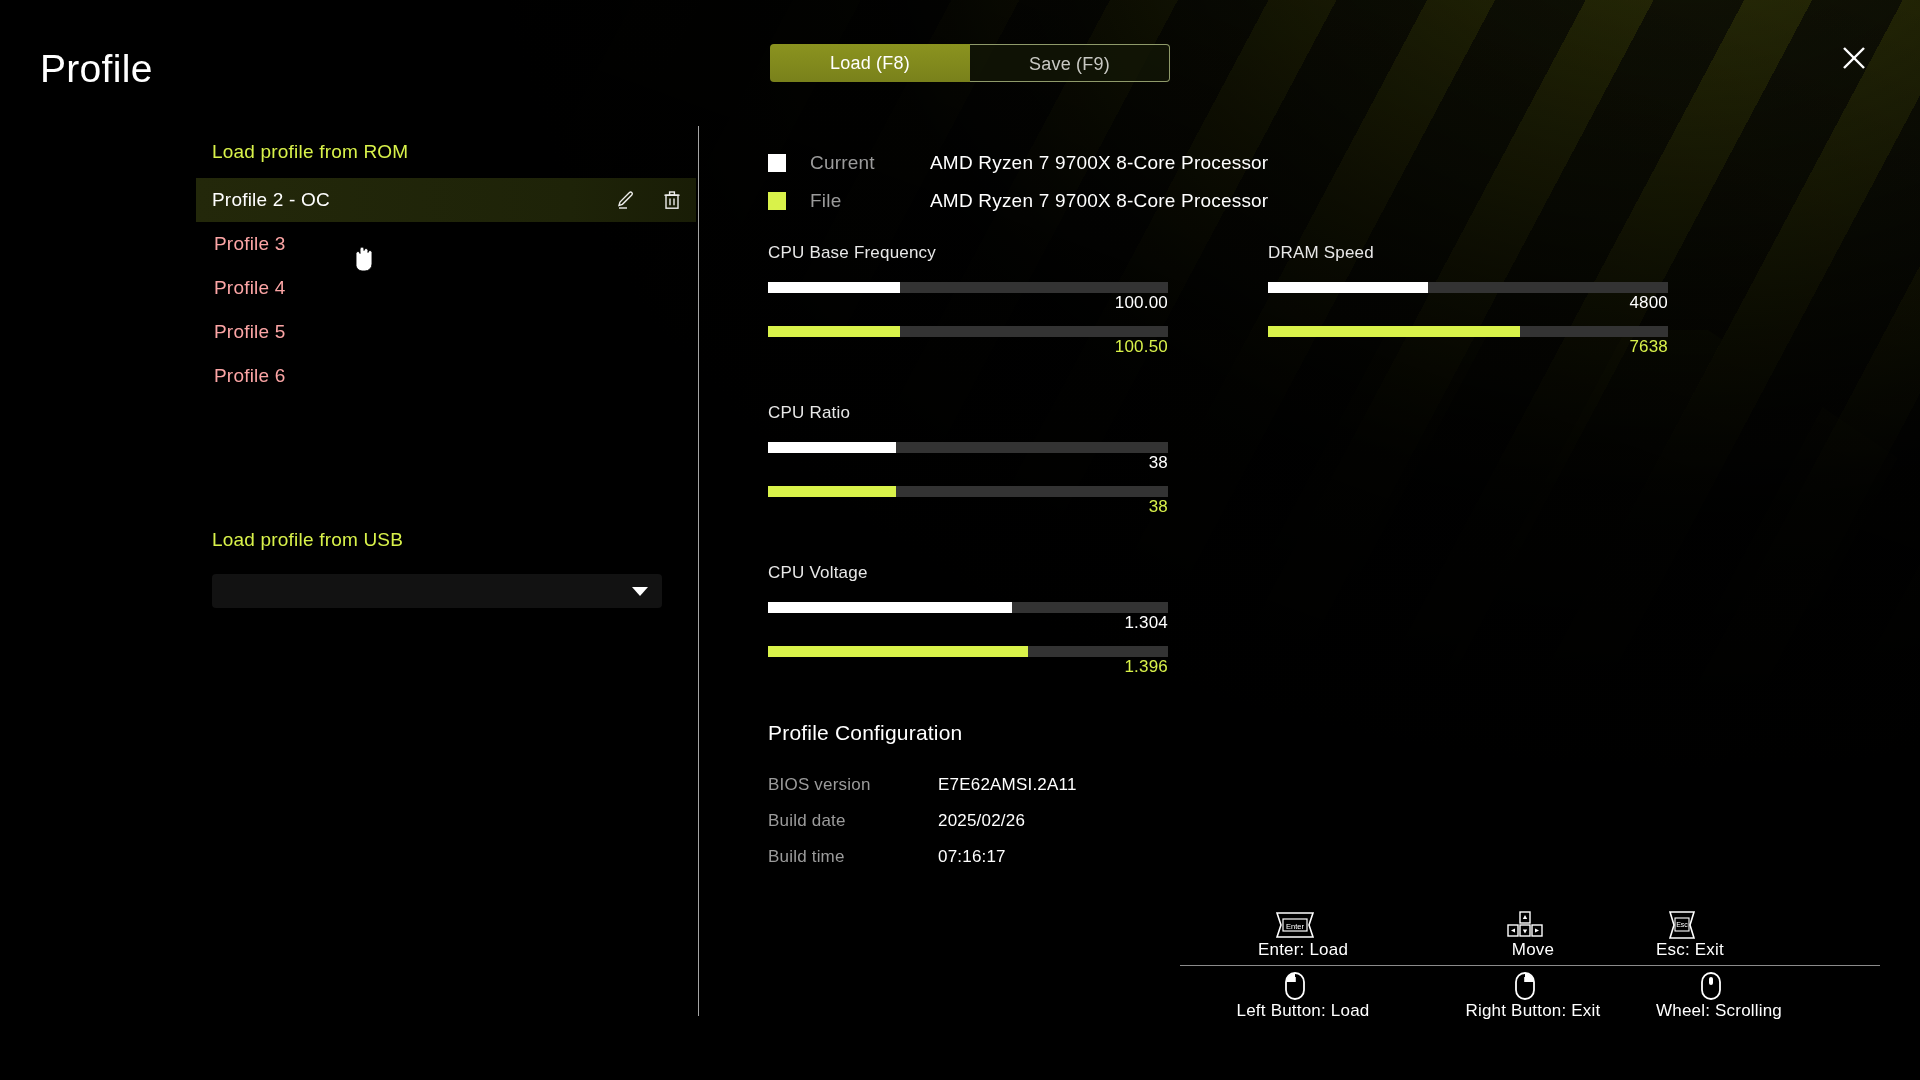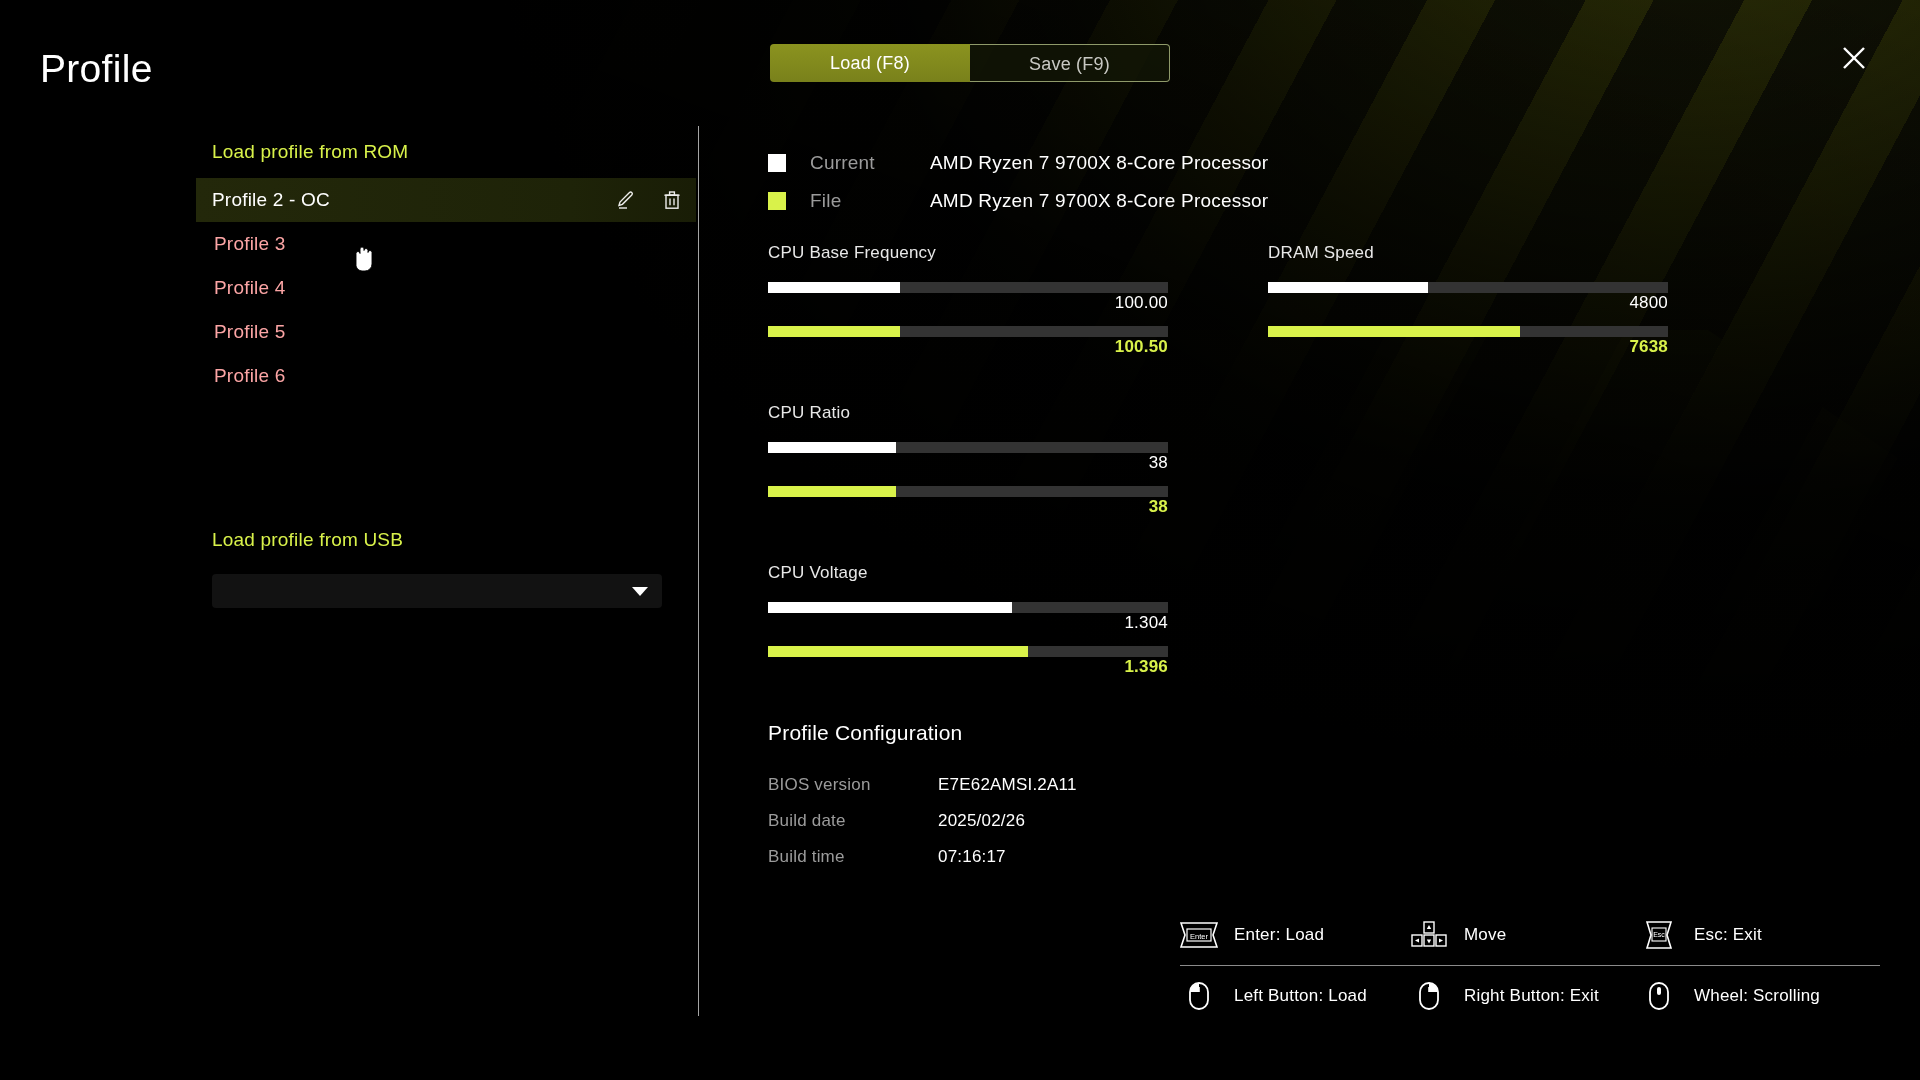--- a/index.html
+++ b/index.html
@@ -137,38 +137,38 @@
     position:relative; width:400px; height:11px; background:#333333;
   }
   .bar-fill { position:absolute; left:0; top:0; height:11px; }
   .bar-fill.cur { background:#ffffff; }
   .bar-fill.file { background:#d9f24a; }
   .bar-val {
     text-align:right; font-size:17px; letter-spacing:.2px;
   }
   .bar-val.cur { color:#ffffff; }
   .bar-val.file { color:#d9f24a; }
-  .bar-group.second { margin-top:13px;font-weight:bold; }
+  .bar-group.second { margin-top:13px; }
 
   #m-cpubase { left:768px; top:243px; }
   #m-cpuratio { left:768px; top:403px; }
   #m-cpuvolt  { left:768px; top:563px; }
   #m-dram     { left:1268px; top:243px; }
 
   
   .cfg { position:absolute; left:768px; top:721px; }
   .cfg .cfg-title { font-size:21px; color:#fff; letter-spacing:.2px; margin-bottom:22px; }
   .cfg-row { display:flex; height:36px; align-items:center; }
   .cfg-key { width:170px; font-size:17px; color:#9b9b9b; letter-spacing:.2px; }
   .cfg-val { font-size:17px; color:#ffffff; letter-spacing:.2px; }
 
   
   .hints { position:absolute; left:1180px; top:905px; width:700px; }
   .hint-row { display:flex; align-items:center; height:60px; }
-  .hint { display:flex; align-items:center; }
+  .hint { display:flex; align-items:center;flex-direction:column; }
   .hint .glyph { width:38px; height:30px; display:flex; align-items:center; justify-content:center; }
   .hint .htext { margin-left:16px; font-size:17px; color:#fff; letter-spacing:.2px; white-space:nowrap; }
   .hints .sep { height:1px; background:#b9b9b9; opacity:.75; width:700px; }
 
   
   .cursor { position:absolute; left:352px; top:243px; width:26px; height:34px; }
 </style>
 </head>
 <body>
 

